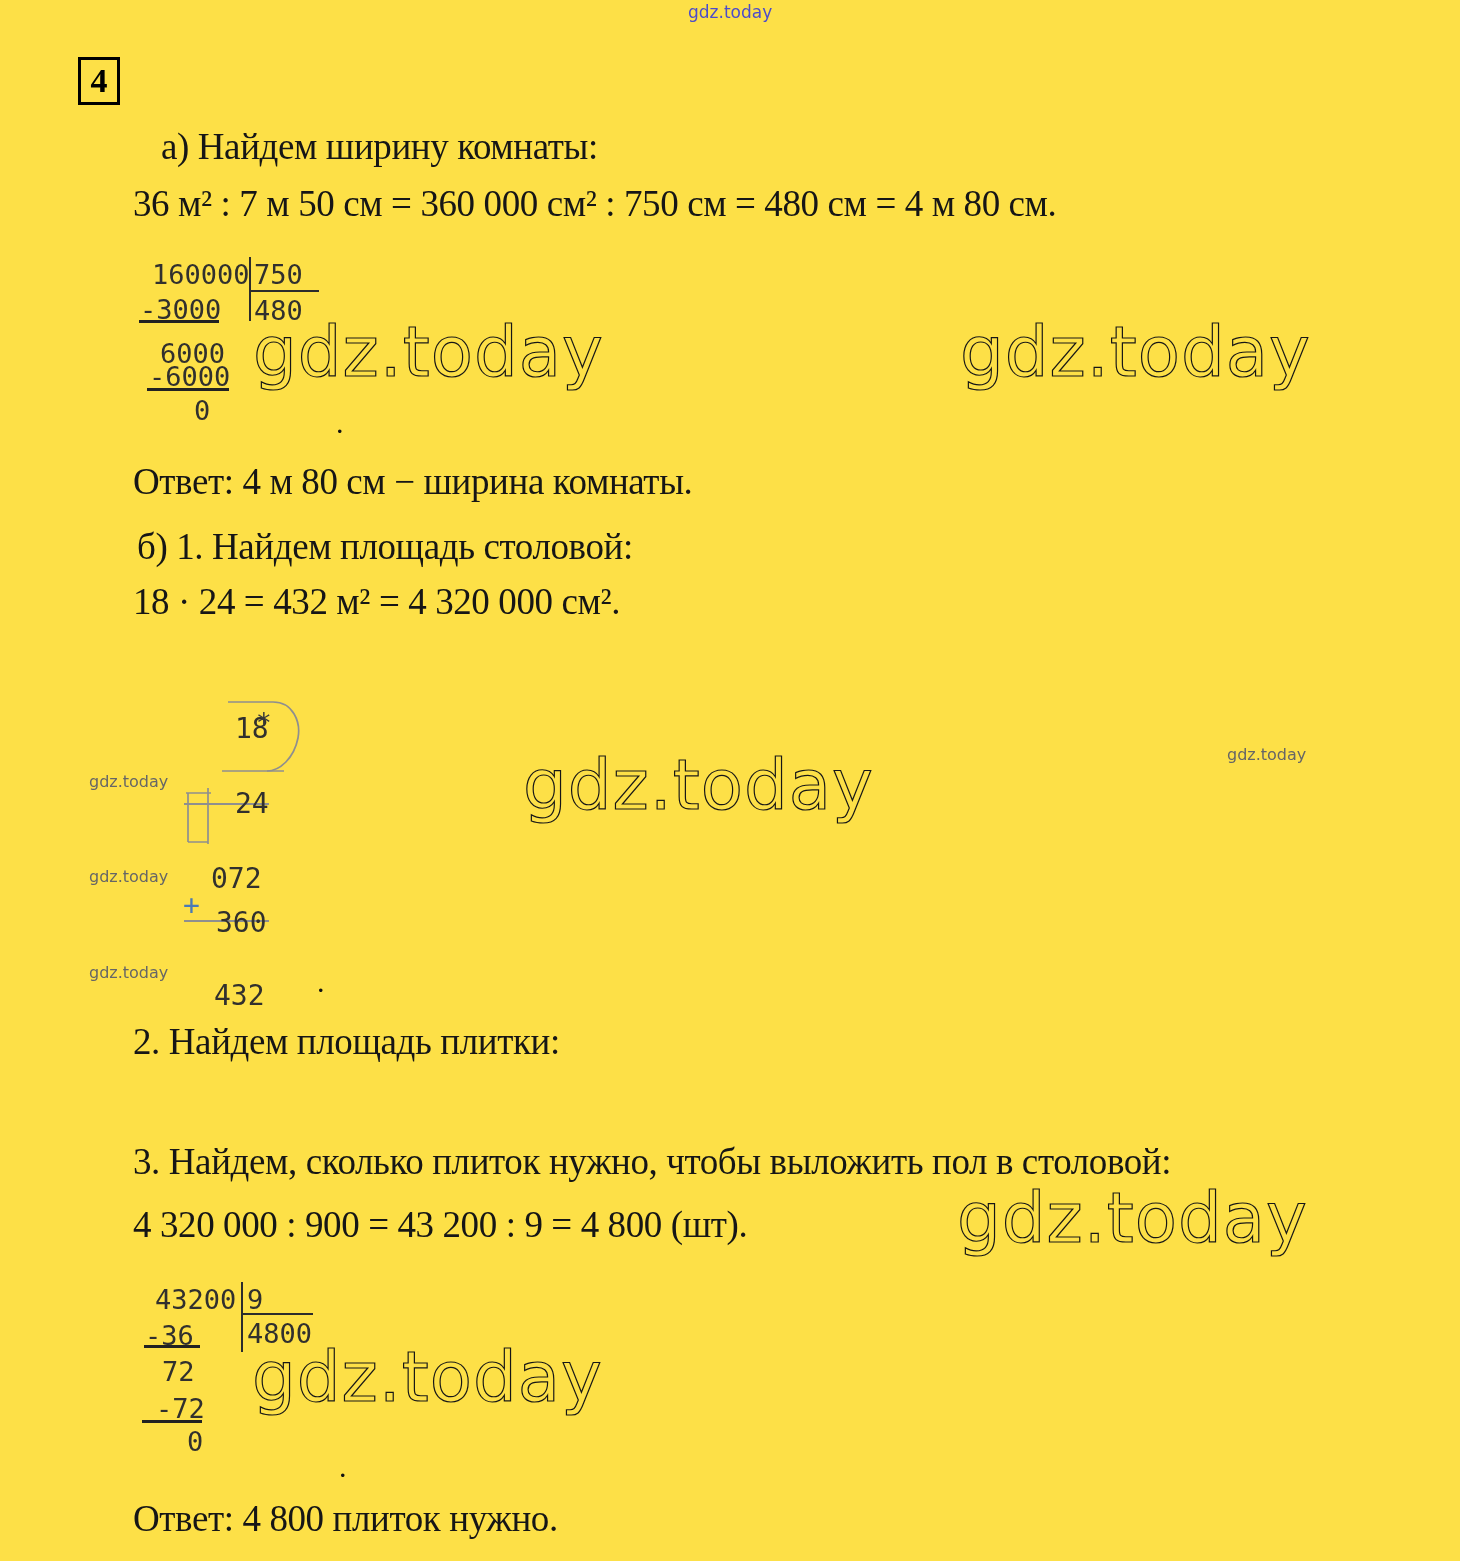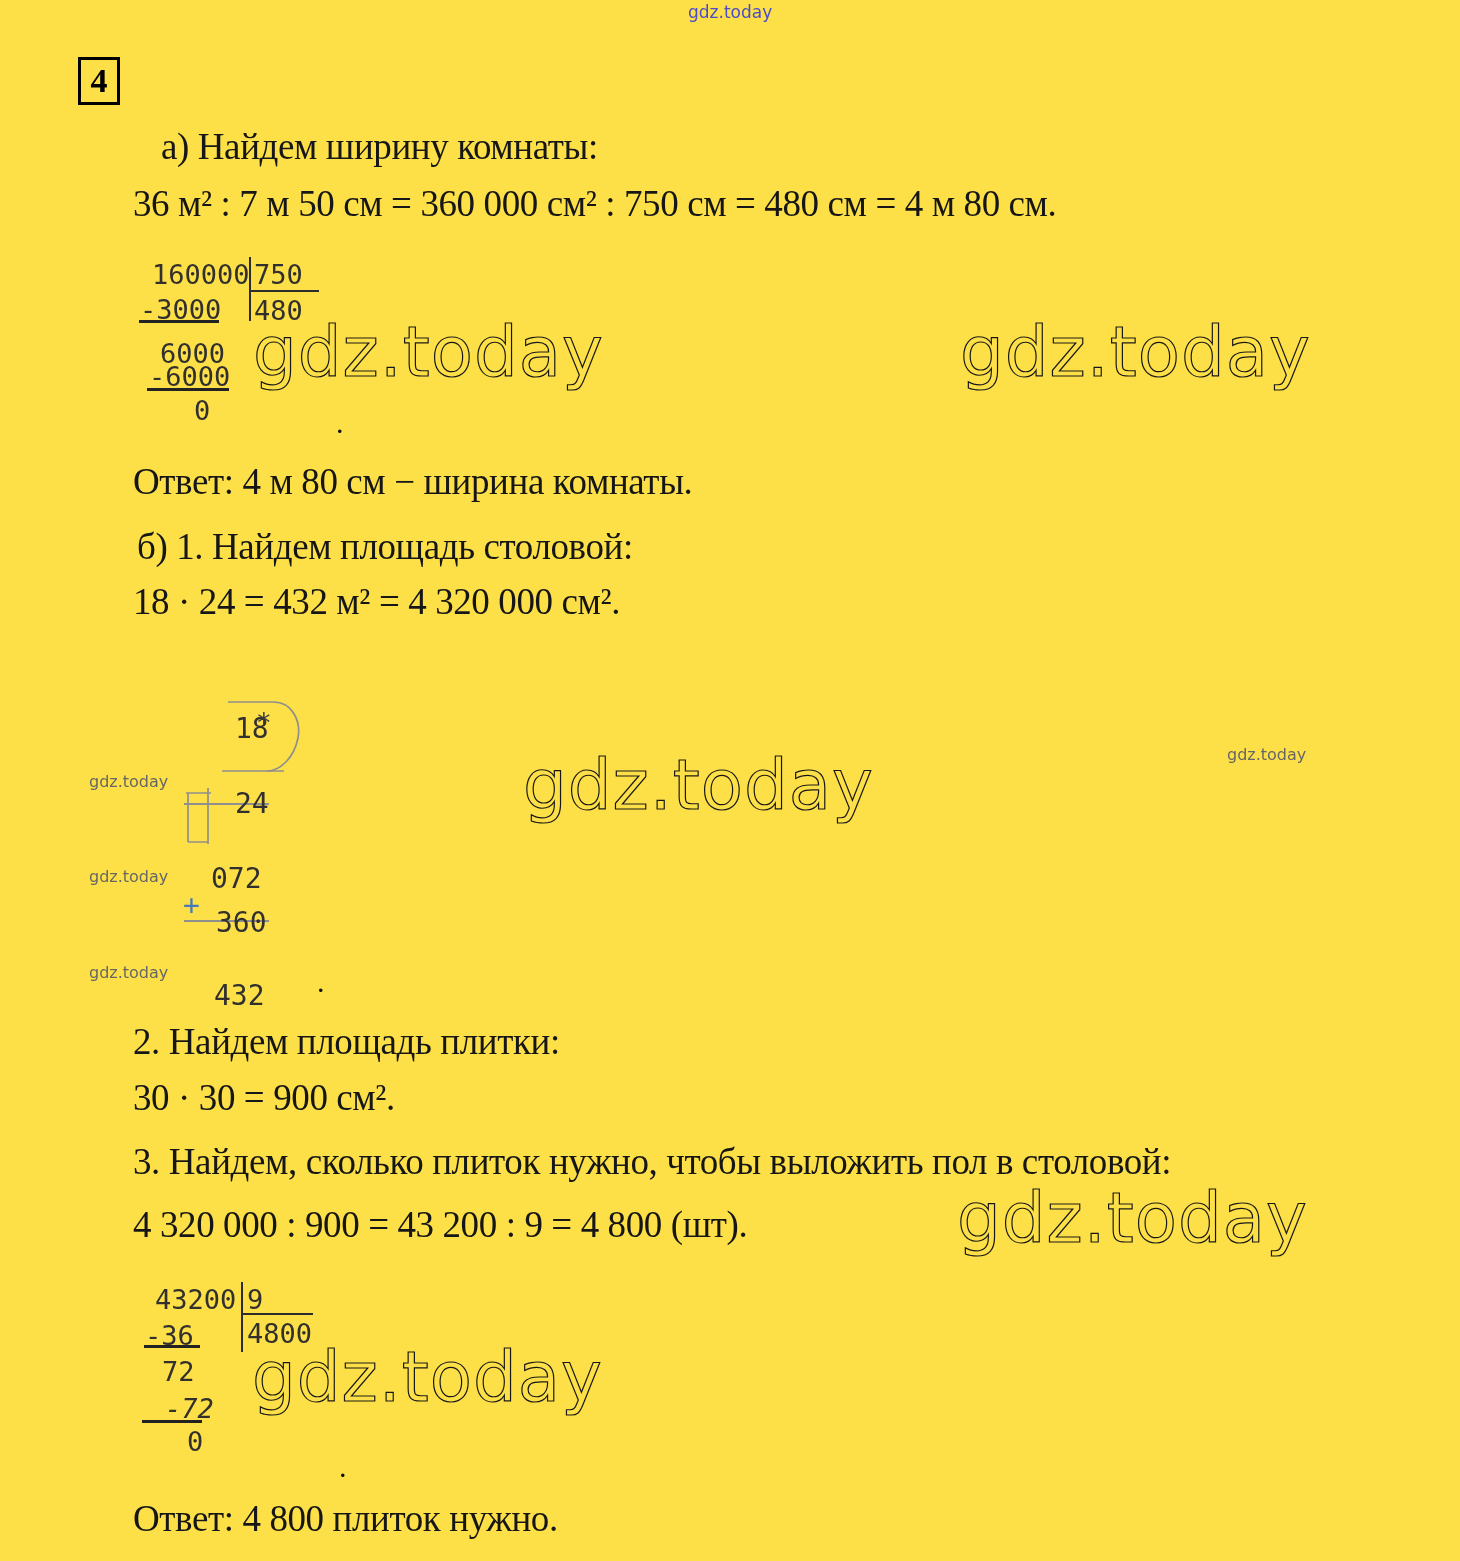--- a/index.html
+++ b/index.html
@@ -97,34 +97,33 @@
     <span class="mono star" style="left:256px; top:710px;">*</span>
     <span class="mono m30" style="left:235px; top:754px;">24</span>
     <span class="mono m30" style="left:211px; top:829px;">072</span>
     <span class="mono m30 plus" style="left:183px; top:856px;">+</span>
     <span class="mono m30" style="left:216px; top:873px;">360</span>
     <span class="mono m30" style="left:214px; top:946px;">432</span>
     <span class="dot" style="left:317px; top:967px;">.</span>
   </div>
 
   <div class="txt" style="left:133px; top:1021px;">2. Найдем площадь плитки:</div>
-  <div class="txt" style="left:133px; top:1077px;">30 · 30 = 900 см².</div>
   <div class="txt" style="left:133px; top:1141px;">3. Найдем, сколько плиток нужно, чтобы выложить пол в столовой:</div>
   <div class="txt" style="left:133px; top:1204px;">4 320 000 : 900 = 43 200 : 9 = 4 800 (шт).</div>
 
   <div>
     <span class="mono m27" style="left:155px; top:1286px;">43200</span>
     <div class="vline" style="left:241px; top:1282px; height:70px;"></div>
     <span class="mono m27" style="left:247px; top:1286px;">9</span>
     <div class="hline" style="left:241px; top:1313px; width:72px;"></div>
     <span class="mono m27" style="left:145px; top:1322px;">-36</span>
     <div class="uline" style="left:144px; top:1345px; width:56px;"></div>
     <span class="mono m27" style="left:247px; top:1320px;">4800</span>
     <span class="mono m27" style="left:162px; top:1358px;">72</span>
-    <span class="mono m27" style="left:165px; top:1395px;font-style:italic;">-72</span>
+    <span class="mono m27" style="left:156px; top:1395px;">-72</span>
     <div class="uline" style="left:142px; top:1420px; width:60px;"></div>
     <span class="mono m27" style="left:187px; top:1428px;">0</span>
     <span class="dot" style="left:339px; top:1452px;">.</span>
   </div>
 
   <div class="txt" style="left:133px; top:1498px;">Ответ: 4 800 плиток нужно.</div>
 
 </div>
 
 </body></html>

